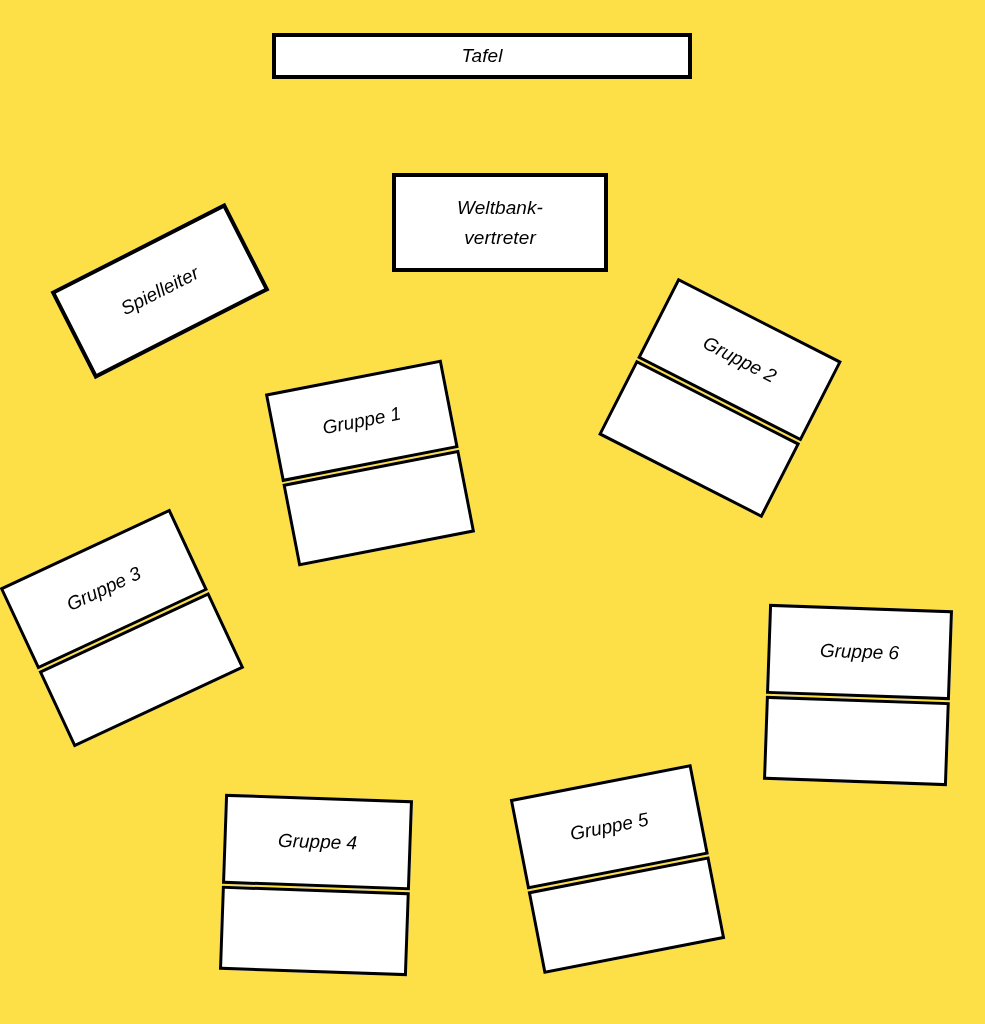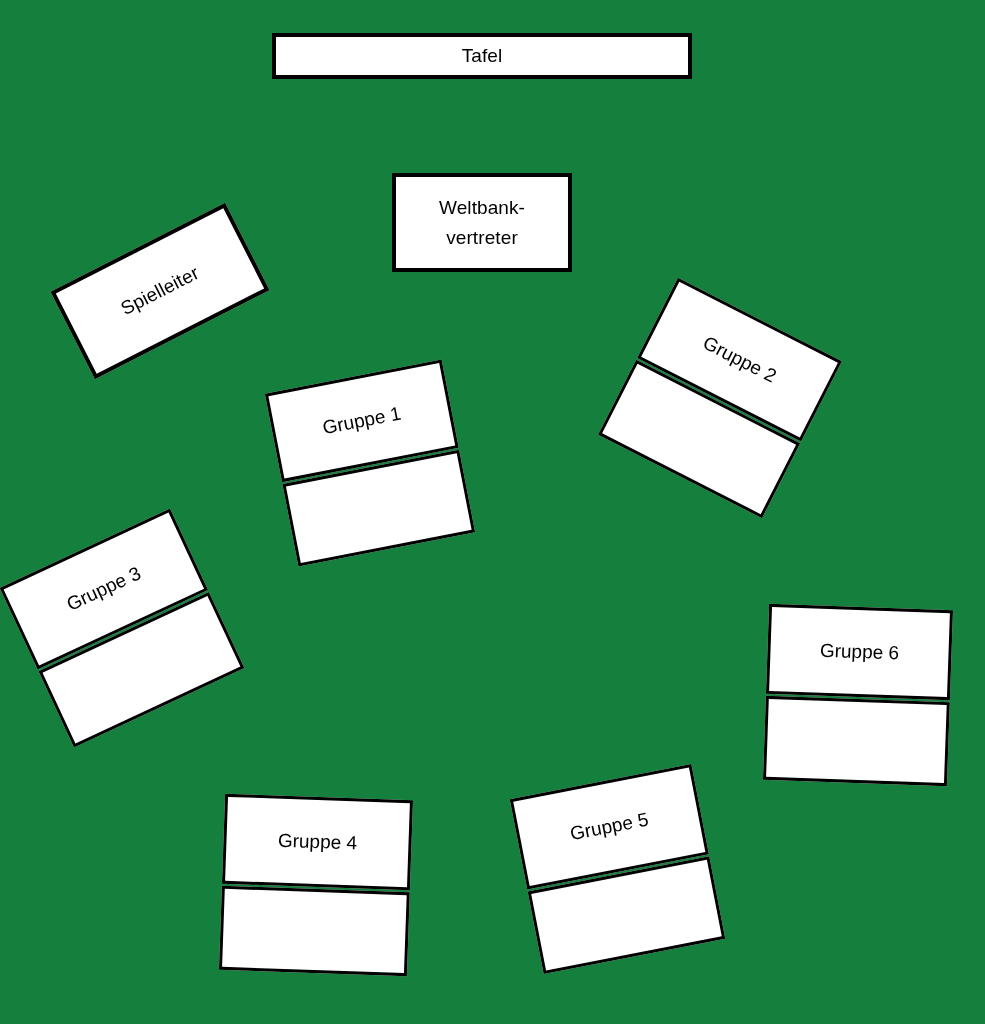--- a/index.html
+++ b/index.html
@@ -9,22 +9,23 @@
     background: #ffffff;
   }
   body {
     font-family: "Liberation Sans", sans-serif;
     color: #000000;
   }
   #stage {
     position: relative;
     width: 985px;
     height: 1024px;
-    background: #15803d;
+    background: #fde047;
     overflow: hidden;
+    font-style: italic;
   }
 
   
   .node {
     position: absolute;
     box-sizing: border-box;
     background: #ffffff;
   }
 
   
@@ -80,21 +81,21 @@
 </style>
 </head>
 <body>
 
 <div id="stage">
 
   <div class="node box" id="tafel-box" style="left:272px; top:33px; width:420px; height:46px;">
     <span class="label">Tafel</span>
   </div>
 
-  <div class="node box" id="weltbank-box" style="left:392px; top:173px; width:180px; height:99px;justify-content:center;">
+  <div class="node box" id="weltbank-box" style="left:392px; top:173px; width:216px; height:99px;justify-content:center;">
     <span class="label">Weltbank-
 vertreter</span>
   </div>
 
   <div class="node box" id="spielleiter-box" style="left:62px; top:242px; width:196px; height:98px; transform:rotate(-27deg); transform-origin:50% 50%;">
     <span class="label">Spielleiter</span>
   </div>
 
   <div class="desk" id="gruppe-1" style="left:280px; top:375px; width:180px; height:176px; transform:rotate(-11deg); transform-origin:50% 50%;">
     <div class="half top" style="height:90px;">

